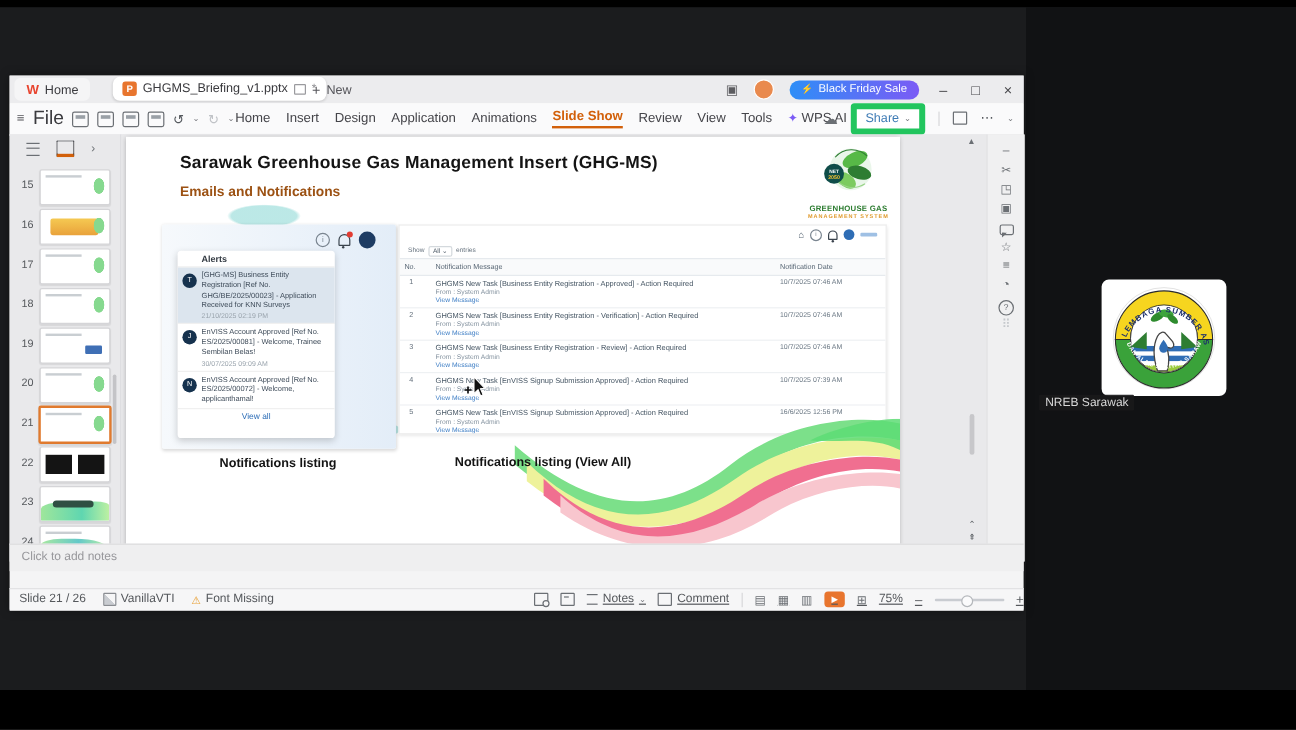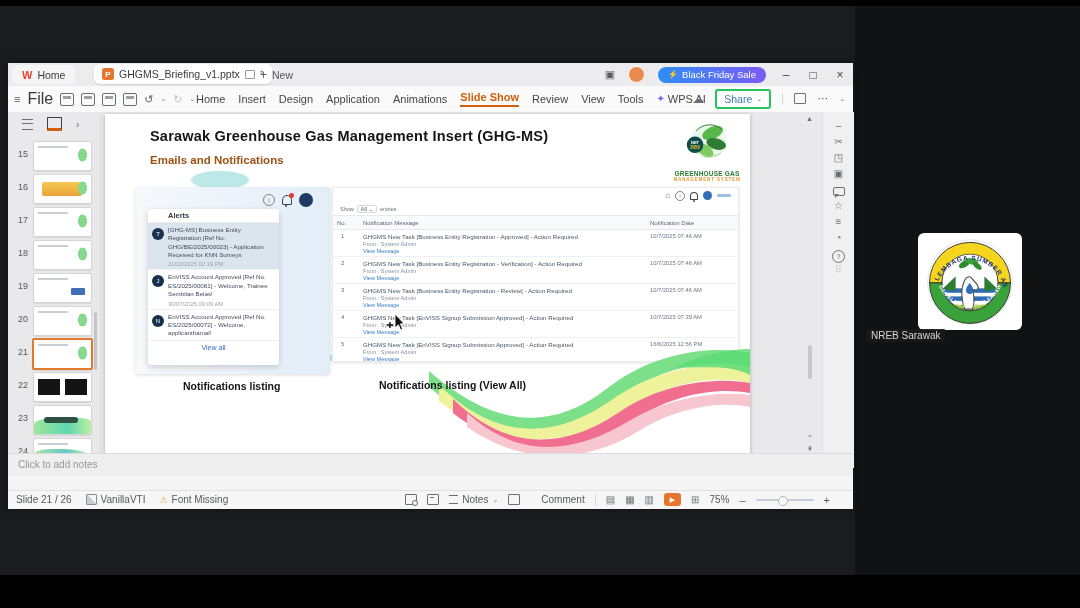--- a/index.html
+++ b/index.html
@@ -44,21 +44,21 @@
   .tinycaret{font-size:7px;color:#77797e;}
   .menus{left:188px;top:0;height:25px;gap:13px;}
   .menu{font-size:11px;color:#45454a;}
   .menu.active{color:#d2600a;font-weight:bold;border-bottom:2px solid #d2600a;padding-bottom:2px;}
   .wpsai{gap:3px;font-size:11px;color:#45454a;}
   .sparkle{color:#7b5bf5;font-size:10px;}
   .srch{width:9px;height:9px;border:1.4px solid #55595e;border-radius:50%;position:relative;}
   .srch::after{content:"";position:absolute;width:4px;height:1.5px;background:#55595e;right:-3px;bottom:-1px;transform:rotate(45deg);}
   .menubar-right{right:8px;top:0;height:25px;gap:11px;}
   .cloud{font-size:12px;color:#6b6f74;}
-  .sharebtn{height:16px;padding:0 7px;gap:4px;border:2px solid #22c55e;border-radius:3px;background:#fff;
+  .sharebtn{height:16px;padding:0 7px;gap:4px;border:5px solid #22c55e;border-radius:3px;background:#fff;
             font-size:10.5px;color:#3f7cb5;}
   .vsep{width:1px;height:12px;background:#d7d7da;}
 
   
   .content{left:0;top:49px;width:845px;height:356px;background:#e9e9eb;}
 
   
   .spanel{left:0;top:0;width:92px;height:356px;border-right:1px solid #dedee1;}
   .sp-head{left:14px;top:4px;gap:14px;height:16px;}
   .outline-ic{width:11px;height:9px;border-top:1.5px solid #6b6f74;border-bottom:1.5px solid #6b6f74;position:relative;}
@@ -151,21 +151,21 @@
   .help-ic{position:absolute;left:9px;width:11px;height:11px;border:1.2px solid #6b6f74;border-radius:50%;
            font-size:7px;color:#6b6f74;display:flex;align-items:center;justify-content:center;}
 
   
   .notesbar{left:0;top:390px;width:845px;height:22px;background:#efeff0;border-top:1px solid #dcdcde;}
   .notes-ph{left:10px;top:5px;font-size:10px;color:#97979b;}
   .statusbar{left:0;top:427px;width:845px;height:18px;background:#f6f6f7;border-top:1px solid #e2e2e4;font-size:10px;color:#55585c;}
   .sb-left{left:8px;top:0;height:17px;gap:14px;}
   .theme-ic{width:9px;height:9px;border:1px solid #8a8d92;border-radius:1px;background:linear-gradient(45deg,#c9ccd1 50%,transparent 50%);}
   .warn{color:#e8a33d;font-size:9px;}
-  .sb-right{right:23px;top:0;height:17px;gap:10px;}
+  .sb-right{right:0;top:0;height:17px;gap:10px;text-decoration:underline;}
   .sb-ic{width:10px;height:9px;border:1.1px solid #6b6f74;border-radius:1px;position:relative;}
   .sb-ic.clock::after{content:"";position:absolute;right:-2px;bottom:-2px;width:4px;height:4px;border:1px solid #6b6f74;border-radius:50%;background:#f6f6f7;}
   .sb-ic.enter::after{content:"";position:absolute;left:2px;top:2px;width:4px;height:1.2px;background:#6b6f74;}
   .lines-ic{width:9px;height:7px;border-top:1.2px solid #6b6f74;border-bottom:1.2px solid #6b6f74;}
   .view-g{font-size:10px;color:#6b6f74;}
   .playbtn{width:17px;height:13px;border-radius:3px;background:#e8752e;color:#fff;font-size:7px;
            display:flex;align-items:center;justify-content:center;}
   .zoomtrack{width:58px;height:2px;background:#c9ccd1;border-radius:1px;position:relative;}
   .zoomdot{position:absolute;left:22px;top:-3px;width:8px;height:8px;border-radius:50%;background:#fbfbfc;border:1px solid #b4b7bb;}
 
@@ -485,21 +485,21 @@
         </span>
       </div>
       <div class="ab fx sb-right">
         <span class="sb-ic clock"></span>
         <span class="sb-ic enter"></span>
         <span class="fx" style="gap:4px">
           <span class="lines-ic"></span>
           <span>Notes</span>
           <span class="tinycaret">⌄</span>
         </span>
-        <span class="fx" style="gap:21px">
+        <span class="fx" style="gap:4px">
           <span class="sb-ic"></span>
           <span>Comment</span>
         </span>
         <span class="vsep"></span>
         <span class="view-g">▤</span>
         <span class="view-g">▦</span>
         <span class="view-g">▥</span>
         <span class="playbtn">▶</span>
         <span class="view-g">⊞</span>
         <span>75%</span>

